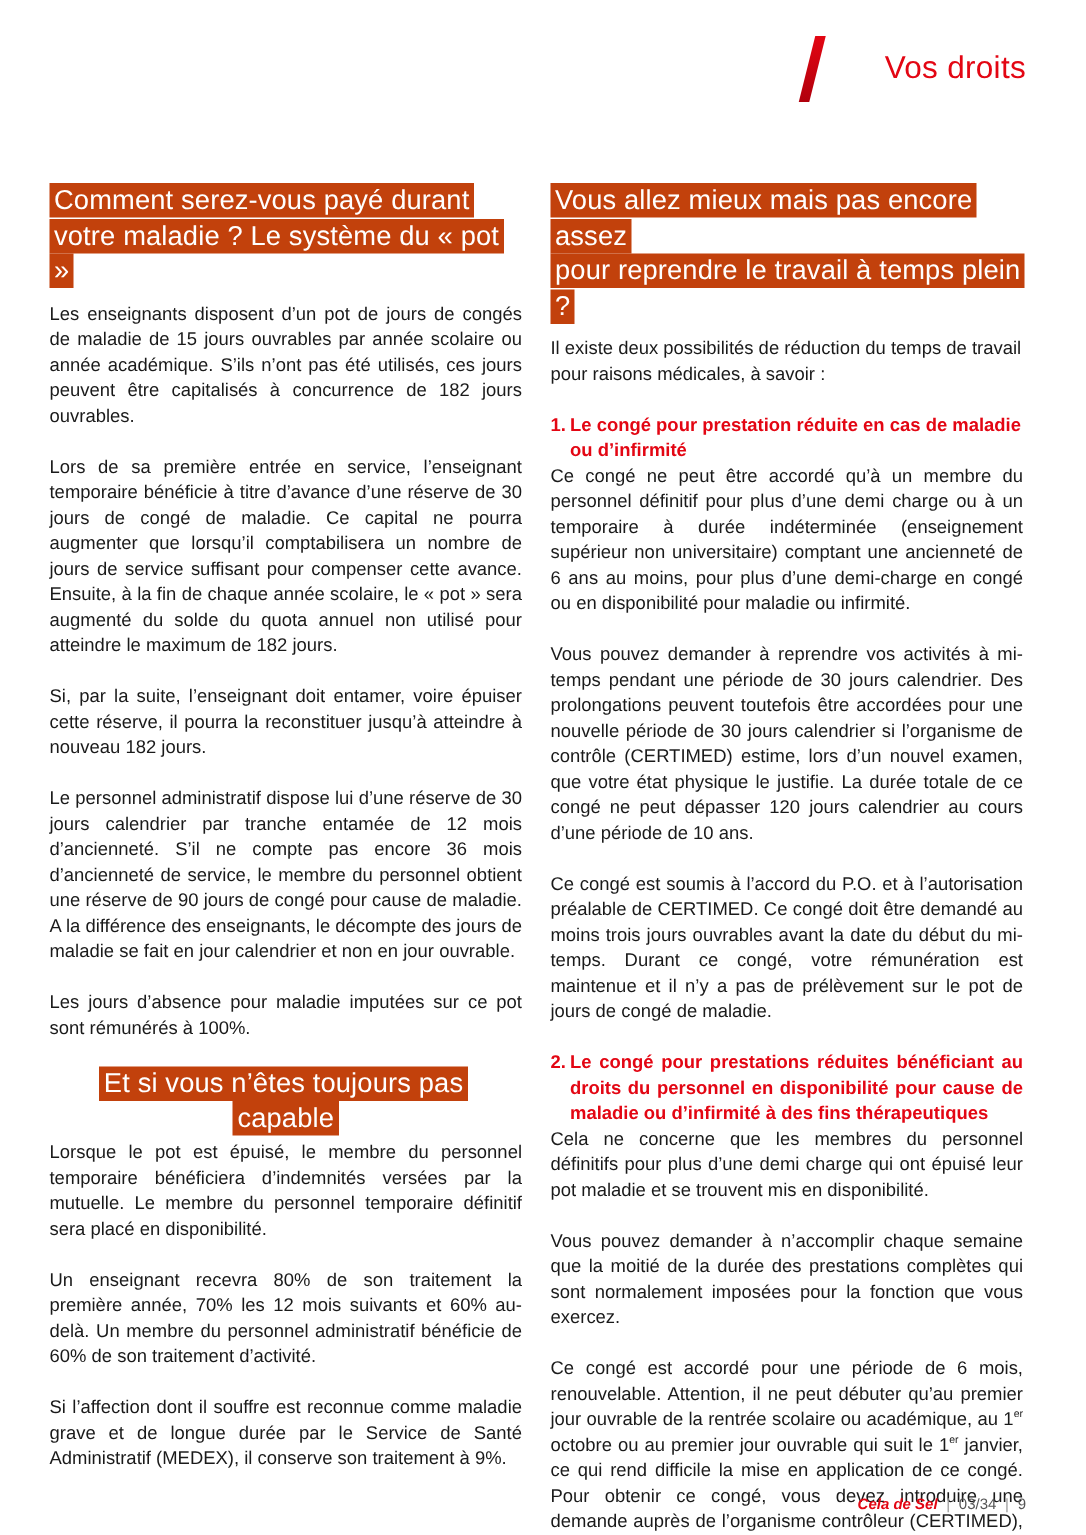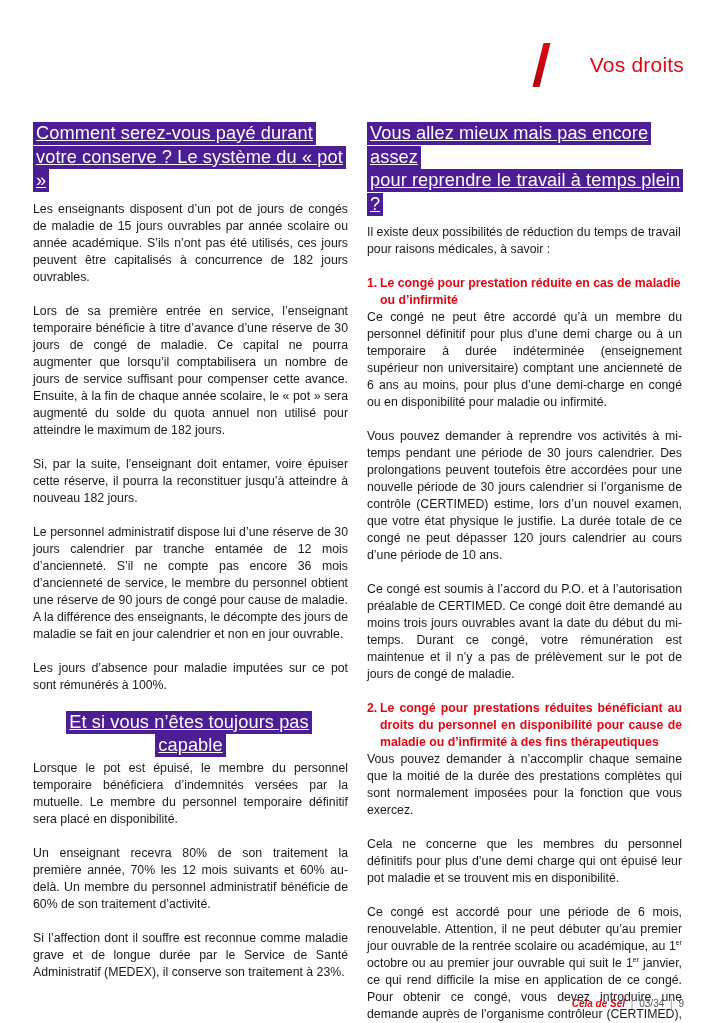--- a/index.html
+++ b/index.html
@@ -1,21 +1,21 @@
 <!DOCTYPE html>
 <html><head>
   <meta charset="utf-8">
   <style>
     html, body { margin: 0; padding: 0; background: #ffffff; }
     body {
       width: 724px; height: 1023px; position: relative; overflow: hidden;
       font-family: "Liberation Sans", sans-serif; color: #1a1a1a;
     }
     .section-tag {
-      position: absolute; top: 43px; right: 40px; height: 44px;
+      position: absolute; top: 24px; right: 40px; height: 44px;
       display: flex; align-items: center; gap: 33px;
     }
     .section-tag .slash {
       width: 7px; height: 44px; background: #e30613;
       transform: skewX(-14deg); margin-right: 12px;
       background: linear-gradient(180deg, #e30613 0%, #b0000c 100%);
     }
     .section-tag .label {
       color: #e30613; font-size: 21px; letter-spacing: 0.2px;
     }
@@ -23,24 +23,23 @@
       position: absolute; top: 122px; width: 315px;
       font-size: 12.3px; line-height: 17px; text-align: justify;
     }
     .col.left { left: 33px; }
     .col.right { left: 367px; }
     .heading {
       display: block; margin: 0 0 8px 0; font-weight: normal;
       font-size: 18.2px; line-height: 23.5px; text-align: left;
     }
     .heading span {
-      background: #4c1d95; color: #ffffff; padding: 1px 3px 2px 3px;
+      background: #c2410c; color: #ffffff; padding: 1px 3px 2px 3px;
       box-decoration-break: clone; -webkit-box-decoration-break: clone;
       letter-spacing: 0.1px;
-      text-decoration: underline;
     }
     p { margin: 0 0 17px 0; hyphens: auto; }
     .heading.mid { margin-top: 6px; text-align: center; }
     .sub {
       color: #e30613; font-weight: bold; margin: 0; display: flex;
       text-align: justify;
     }
     .sub .num { flex: 0 0 auto; width: 13px; }
     .sub .txt { flex: 1; }
     sup { font-size: 7px; line-height: 0; vertical-align: super; }
@@ -55,34 +54,34 @@
 <body>
 
 <div class="section-tag">
   <div class="slash"></div>
   <div class="label">Vos droits</div>
 </div>
 
 <div class="col left">
   <h2 class="heading">
     <span>Comment serez-vous payé durant</span><br>
-    <span>votre conserve ? Le système du « pot »</span>
+    <span>votre maladie ? Le système du « pot »</span>
   </h2>
   <p>Les enseignants disposent d’un pot de jours de congés de maladie de 15 jours ouvrables par année scolaire ou année académique. S’ils n’ont pas été utilisés, ces jours peuvent être capitalisés à concurrence de 182 jours ouvrables.</p>
   <p>Lors de sa première entrée en service, l’enseignant temporaire bénéficie à titre d’avance d’une réserve de 30 jours de congé de maladie. Ce capital ne pourra augmenter que lorsqu’il comptabilisera un nombre de jours de service suffisant pour compenser cette avance. Ensuite, à la fin de chaque année scolaire, le « pot » sera augmenté du solde du quota annuel non utilisé pour atteindre le maximum de 182 jours.</p>
   <p>Si, par la suite, l’enseignant doit entamer, voire épuiser cette réserve, il pourra la reconstituer jusqu’à atteindre à nouveau 182 jours.</p>
   <p>Le personnel administratif dispose lui d’une réserve de 30 jours calendrier par tranche entamée de 12 mois d’ancienneté. S’il ne compte pas encore 36 mois d’ancienneté de service, le membre du personnel obtient une réserve de 90 jours de congé pour cause de maladie. A la différence des enseignants, le décompte des jours de maladie se fait en jour calendrier et non en jour ouvrable.</p>
   <p>Les jours d’absence pour maladie imputées sur ce pot sont rémunérés à 100%.</p>
 
   <h2 class="heading mid">
     <span>Et si vous n’êtes toujours pas capable</span><br>
   </h2>
   <p style="margin-top:-6px">Lorsque le pot est épuisé, le membre du personnel temporaire bénéficiera d’indemnités versées par la mutuelle. Le membre du personnel temporaire définitif sera placé en disponibilité.</p>
   <p>Un enseignant recevra 80% de son traitement la première année, 70% les 12 mois suivants et 60% au-delà. Un membre du personnel administratif bénéficie de 60% de son traitement d’activité.</p>
-  <p>Si l’affection dont il souffre est reconnue comme maladie grave et de longue durée par le Service de Santé Administratif (MEDEX), il conserve son traitement à 23%.</p>
+  <p>Si l’affection dont il souffre est reconnue comme maladie grave et de longue durée par le Service de Santé Administratif (MEDEX), il conserve son traitement à 9%.</p>
 
 </div>
 
 <div class="col right">
   <h2 class="heading">
     <span>Vous allez mieux mais pas encore assez</span><br>
     <span>pour reprendre le travail à temps plein ?</span>
   </h2>
   <p style="text-align:left">Il existe deux possibilités de réduction du temps de travail pour raisons médicales, à savoir :</p>
 
@@ -91,22 +90,22 @@
     <span class="txt" style="text-align:left">Le congé pour prestation réduite en cas de maladie ou d’infirmité</span>
   </div>
   <p>Ce congé ne peut être accordé qu’à un membre du personnel définitif pour plus d’une demi charge ou à un temporaire à durée indéterminée (enseignement supérieur non universitaire) comptant une ancienneté de 6 ans au moins, pour plus d’une demi-charge en congé ou en disponibilité pour maladie ou infirmité.</p>
   <p>Vous pouvez demander à reprendre vos activités à mi-temps pendant une période de 30 jours calendrier. Des prolongations peuvent toutefois être accordées pour une nouvelle période de 30 jours calendrier si l’organisme de contrôle (CERTIMED) estime, lors d’un nouvel examen, que votre état physique le justifie.  La durée totale de ce congé ne peut dépasser 120 jours calendrier au cours d’une période de 10 ans.</p>
   <p>Ce congé est soumis à l’accord du P.O. et à l’autorisation préalable de CERTIMED.  Ce congé doit être demandé au moins trois jours ouvrables avant la date du début du mi-temps. Durant ce congé, votre rémunération est maintenue et il n’y a pas de prélèvement sur le pot de jours de congé de maladie.</p>
 
   <div class="sub">
     <span class="num">2.</span>
     <span class="txt">Le congé pour prestations réduites bénéficiant au droits du personnel en disponibilité pour cause de maladie ou d’infirmité à des fins thérapeutiques</span>
   </div>
+  <p>Cela ne concerne que les membres du personnel définitifs pour plus d’une demi charge qui ont épuisé leur pot maladie et se trouvent mis en disponibilité.</p>
   <p>Vous pouvez demander à n’accomplir chaque semaine que la moitié de la durée des prestations complètes qui sont normalement imposées pour la fonction que vous exercez.</p>
-  <p>Cela ne concerne que les membres du personnel définitifs pour plus d’une demi charge qui ont épuisé leur pot maladie et se trouvent mis en disponibilité.</p>
   <p>
     <span>Ce congé est accordé pour une période de 6 mois, renouvelable. Attention, il ne peut débuter qu’au premier jour ouvrable de la rentrée scolaire ou académique, au 1</span><sup>er</sup><span> octobre ou au premier jour ouvrable qui suit le 1</span><sup>er</sup><span> janvier, ce qui rend difficile la mise en application de ce congé. Pour obtenir ce congé, vous devez introduire une demande auprès de l’organisme contrôleur (CERTIMED), appuyée par votre médecin traitant. Durant ce congé, vous percevrez votre traitement à 100% pour les prestations que vous continuez à exercer.  Pour la partie non prestée, vous percevrez 80% de votre traitement d’activité.</span>
     
   </p>
 </div>
 
 <div class="footer">
   <span class="pub">Cela de Sel</span>
   <span class="sep">|</span>
   <span>03/34</span>

